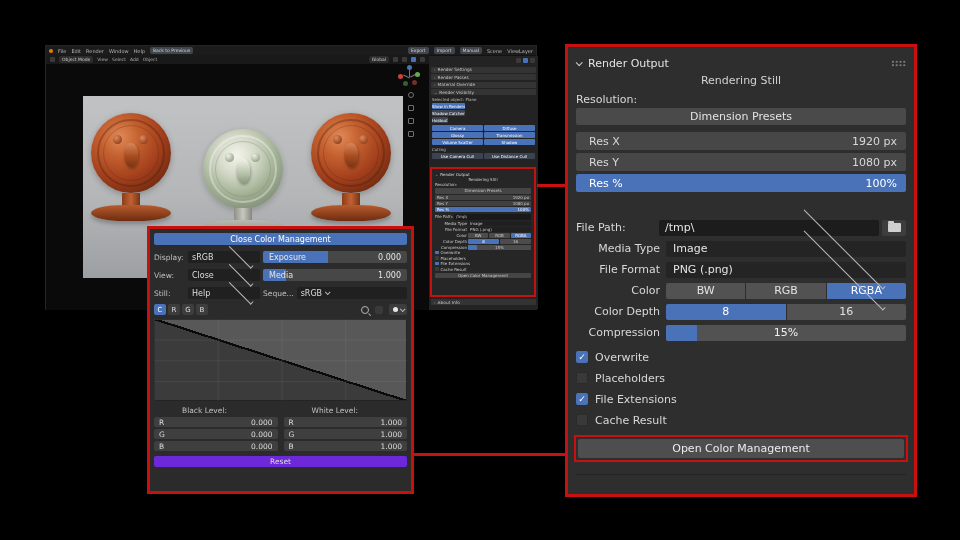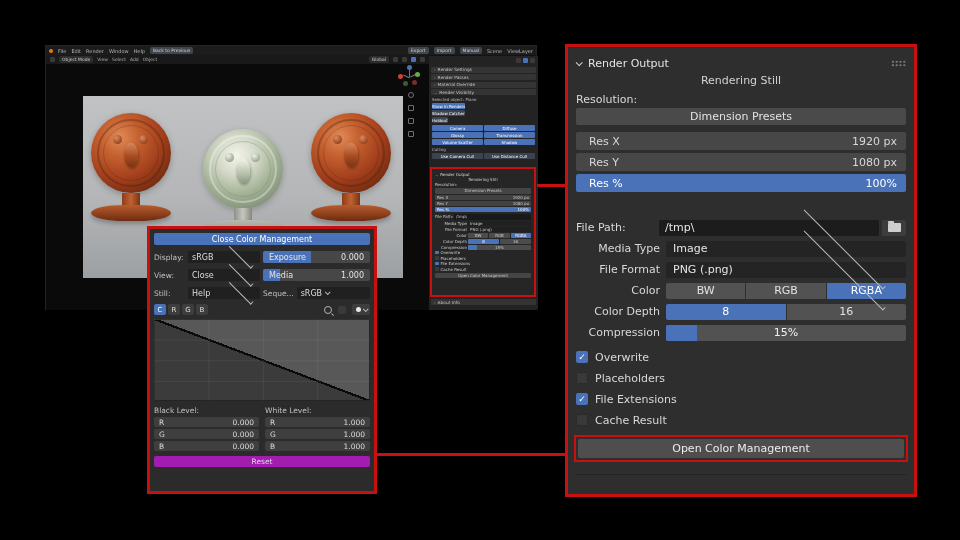--- a/index.html
+++ b/index.html
@@ -80,21 +80,21 @@
   .m-slider i { position:absolute; left:0; top:0; bottom:0; width:14%; background:#4a72b8; }
   .m-slider b { position:relative; font-weight:normal; }
   .m-cb { display:flex; align-items:center; gap:2px; height:5px; margin-top:0.5px; }
   .m-cb i { width:3.5px; height:3.5px; background:#3a3a3a; border-radius:0.5px; }
   .m-cb.checked i { background:#4a72b8; }
 
   
   .connector { position:absolute; height:3px; background:#c8100e; }
 
   
-  .cm { position:absolute; left:147px; top:226px; width:230px; height:268px; border:3px solid #c8100e; background:#2b2b2b; padding:4px; overflow:hidden; font-size:8px; color:#cfcfcf; }
+  .cm { position:absolute; left:147px; top:226px; width:267px; height:268px; border:3px solid #c8100e; background:#2b2b2b; padding:4px; overflow:hidden; font-size:8px; color:#cfcfcf; }
   .cm-bluebtn { width:100%; height:12px; background:#4a72b8; border:none; border-radius:2px; color:#fff; font-size:8px; display:flex; align-items:center; justify-content:center; }
   .cm-row { display:flex; align-items:center; margin-top:6px; height:12px; gap:3px; }
   .cm-lab { width:31px; color:#c0c0c0; font-size:7.5px; flex:0 0 auto; }
   .cm-dd { width:72px; height:12px; background:#202020; border-radius:2px; display:flex; align-items:center; padding:0 4px; gap:3px; color:#ddd; flex:0 0 auto; }
   .cm-dd span { flex:1; overflow:hidden; white-space:nowrap; }
   .chev { width:4px; height:4px; border-right:1.2px solid #bbb; border-bottom:1.2px solid #bbb; transform:rotate(45deg) translateY(-1px); flex:0 0 auto; }
   .cm-slider { flex:1; position:relative; height:12px; background:#474747; border-radius:2px; overflow:hidden; }
   .cm-slider .fill { position:absolute; left:0; top:0; bottom:0; background:#4a72b8; }
   .cm-slider .sl { position:absolute; left:6px; top:0; bottom:0; display:flex; align-items:center; color:#e5e5e5; }
   .cm-slider .sv { position:absolute; right:6px; top:0; bottom:0; display:flex; align-items:center; color:#e5e5e5; }
@@ -112,23 +112,23 @@
   .dotbtn i { width:5px; height:5px; border-radius:50%; background:#e8e8e8; }
   .curve { position:relative; height:82px; margin-top:4px;
            background:linear-gradient(to top right, #3b3b3b 49.3%, #0a0a0a 49.3%, #0a0a0a 50.7%, #585858 50.7%);
            box-shadow:inset 0 0 0 1px #242424; }
   .curve::before { content:""; position:absolute; inset:0;
      background-image:linear-gradient(rgba(255,255,255,.06) 1px, transparent 1px),
                       linear-gradient(90deg, rgba(255,255,255,.06) 1px, transparent 1px);
      background-size:25.2% 25.2%; }
   .levels { display:flex; gap:6px; margin-top:5px; }
   .lv-col { flex:1; }
-  .lv-title { font-size:7.5px; color:#c0c0c0; height:9px; }
+  .lv-title { font-size:7.5px; color:#c0c0c0; height:9px;margin-left:28px; }
   .lv-field { height:10px; background:#3f3f3f; border-radius:2px; display:flex; align-items:center; justify-content:space-between; padding:0 5px; margin-top:2px; font-size:7.5px; color:#ddd; }
-  .cm-reset { width:100%; height:11px; margin-top:5px; background:#a21caf; border:none; border-radius:2px; color:#ddd; font-size:7.5px; }
+  .cm-reset { width:100%; height:11px; margin-top:5px; background:#6d28d9; border:none; border-radius:2px; color:#ddd; font-size:7.5px; }
 
   
   .ro { position:absolute; left:565px; top:44px; width:352px; height:453px; border:3px solid #c8100e; background:#2e2e2e; padding:8px 8px 0 8px; overflow:hidden; font-size:11px; color:#d8d8d8; }
   .ro-head { display:flex; align-items:center; gap:7px; height:16px; color:#e3e3e3; }
   .ro-head .chev { width:5px; height:5px; border-color:#cfcfcf; }
   .ro-title { flex:1; }
   .grip { width:15px; height:7px; background-image:radial-gradient(circle, #808080 0.9px, transparent 1.1px); background-size:3.8px 3.5px; }
   .ro-status { text-align:center; height:17px; margin-top:3px; color:#d2d2d2; }
   .ro-reslab { height:15px; margin-top:2px; }
   .wbtn { width:100%; height:17px; background:#4a4a4a; border:none; border-radius:2px; color:#e2e2e2; font-size:11px; }

